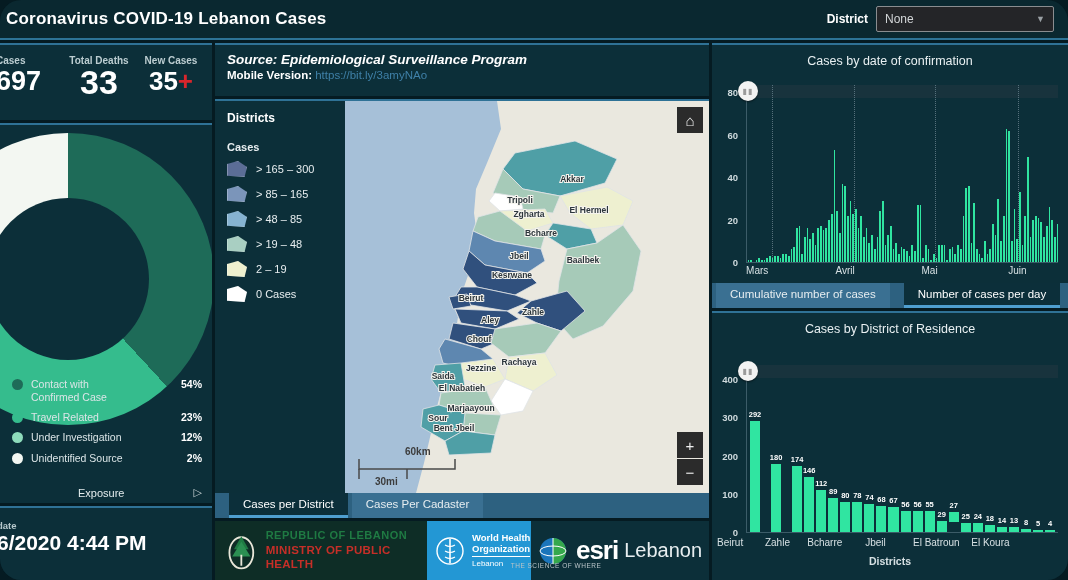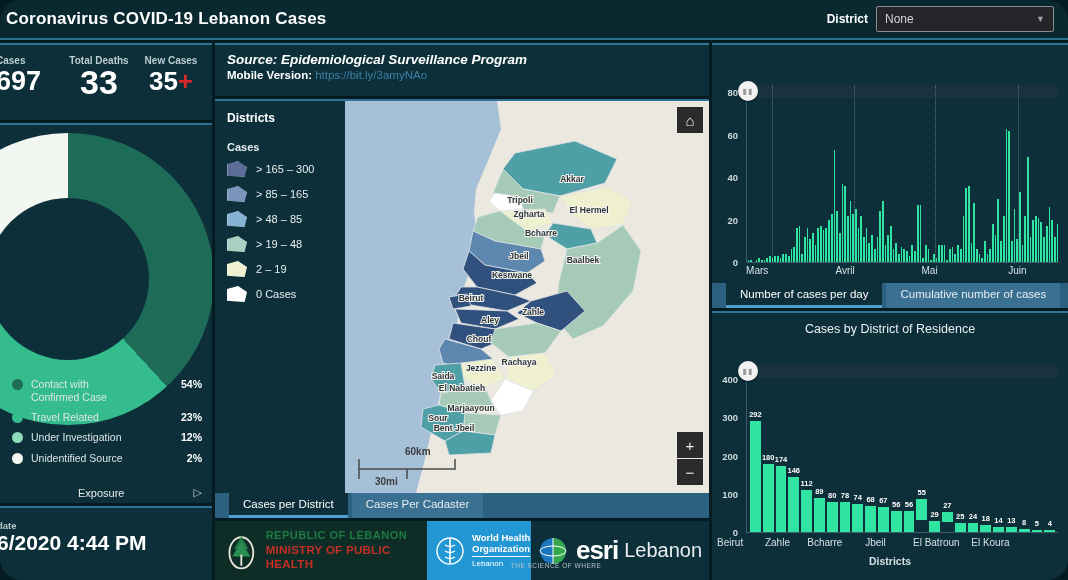--- a/index.html
+++ b/index.html
@@ -302,20 +302,21 @@
         <ellipse cx="15" cy="15" rx="13" ry="5" fill="none" stroke="#fff" stroke-width="1"></ellipse>
         <line x1="15" y1="2" x2="15" y2="28" stroke="#fff" stroke-width="1"></line>
       </svg>
       <span class="ename">esri</span>
       <span class="eregion">Lebanon</span>
       <span class="etag" style="margin-top:30px;margin-left:-128px;">THE SCIENCE OF WHERE</span>
     </div>
   </div>
 
   <div class="panel" style="left:712px;top:43px;width:356px;height:265px;">
+    <div class="ctitle">Cases by  date of confirmation</div>
     <div class="plotwrap" style="top:40px;height:178px;">
       <div class="yaxis" id="c1y">
           <div class="ytick" style="bottom: -5px;">0</div>
           <div class="ytick" style="bottom: 37.381px;">20</div>
           <div class="ytick" style="bottom: 79.7619px;">40</div>
           <div class="ytick" style="bottom: 122.143px;">60</div>
           <div class="ytick" style="bottom: 164.524px;">80</div>
         </div>
       <div class="plot" id="c1plot">
         <div class="slidertrack">
@@ -447,22 +448,22 @@
           </div>
         </div>
     </div>
     <div class="xlabels" style="top:220px;left:8px;right:10px;" id="c1x">
         <span class="xlab" style="left: 11%;">Mars</span>
         <span class="xlab" style="left: 37%;">Avril</span>
         <span class="xlab" style="left: 62%;">Mai</span>
         <span class="xlab" style="left: 88%;">Juin</span>
       </div>
     <div class="tabstrip" id="c1tabs">
+        <div class="tab inactive">Cumulative number of cases</div>
         <div class="tab active">Number of cases per day</div>
-        <div class="tab inactive">Cumulative number of cases</div>
       </div>
   </div>
 
   <div class="panel" style="left:712px;top:311px;width:356px;height:327px;">
     <div class="ctitle">Cases by District of Residence</div>
     <div class="plotwrap" style="top:52px;height:168px;">
       <div class="yaxis" id="c2y">
           <div class="ytick" style="bottom: -5px;">0</div>
           <div class="ytick" style="bottom: 33.1818px; margin-left: 12px;">100</div>
           <div class="ytick" style="bottom: 71.3636px;">200</div>
@@ -472,21 +473,21 @@
       <div class="plot" id="c2plot">
         <div class="slidertrack">
           <div class="sliderhandle">
               <span>▮▮</span>
             </div>
         </div>
       <div class="bars" style="padding: 0px 2px;">
             <div class="bar bar2" style="height: 66.3636%; margin: 0px 1px; background: rgb(48, 229, 161);">
               <span class="vlabel">292</span>
             </div>
-            <div class="bar bar2" style="height: 40.9091%; margin: 0px 1px; background: rgb(48, 229, 161);">
+            <div class="bar bar2" style="height: 40.9091%; margin: 0px 10px; background: rgb(48, 229, 161);">
               <span class="vlabel">180</span>
             </div>
             <div class="bar bar2" style="height: 39.5455%; margin: 0px 1px; background: rgb(48, 229, 161);">
               <span class="vlabel">174</span>
             </div>
             <div class="bar bar2" style="height: 33.1818%; margin: 0px 1px; background: rgb(48, 229, 161);">
               <span class="vlabel">146</span>
             </div>
             <div class="bar bar2" style="height: 25.4545%; margin: 0px 1px; background: rgb(48, 229, 161);">
               <span class="vlabel">112</span>
@@ -508,21 +509,21 @@
             </div>
             <div class="bar bar2" style="height: 15.2273%; margin: 0px 1px; background: rgb(48, 229, 161);">
               <span class="vlabel">67</span>
             </div>
             <div class="bar bar2" style="height: 12.7273%; margin: 0px 1px; background: rgb(48, 229, 161);">
               <span class="vlabel">56</span>
             </div>
             <div class="bar bar2" style="height: 12.7273%; margin: 0px 1px; background: rgb(48, 229, 161);">
               <span class="vlabel">56</span>
             </div>
-            <div class="bar bar2" style="height: 12.5%; margin: 12px 1px; background: rgb(48, 229, 161);">
+            <div class="bar bar2" style="height: 12.5%; margin: 0px 1px; background: rgb(48, 229, 161);">
               <span class="vlabel">55</span>
             </div>
             <div class="bar bar2" style="height: 6.59091%; margin: 0px 1px; background: rgb(48, 229, 161);">
               <span class="vlabel">29</span>
             </div>
             <div class="bar bar2" style="height: 6.13636%; margin: 10px 1px; background: rgb(48, 229, 161);">
               <span class="vlabel">27</span>
             </div>
             <div class="bar bar2" style="height: 5.68182%; margin: 0px 1px; background: rgb(48, 229, 161);">
               <span class="vlabel">25</span>

